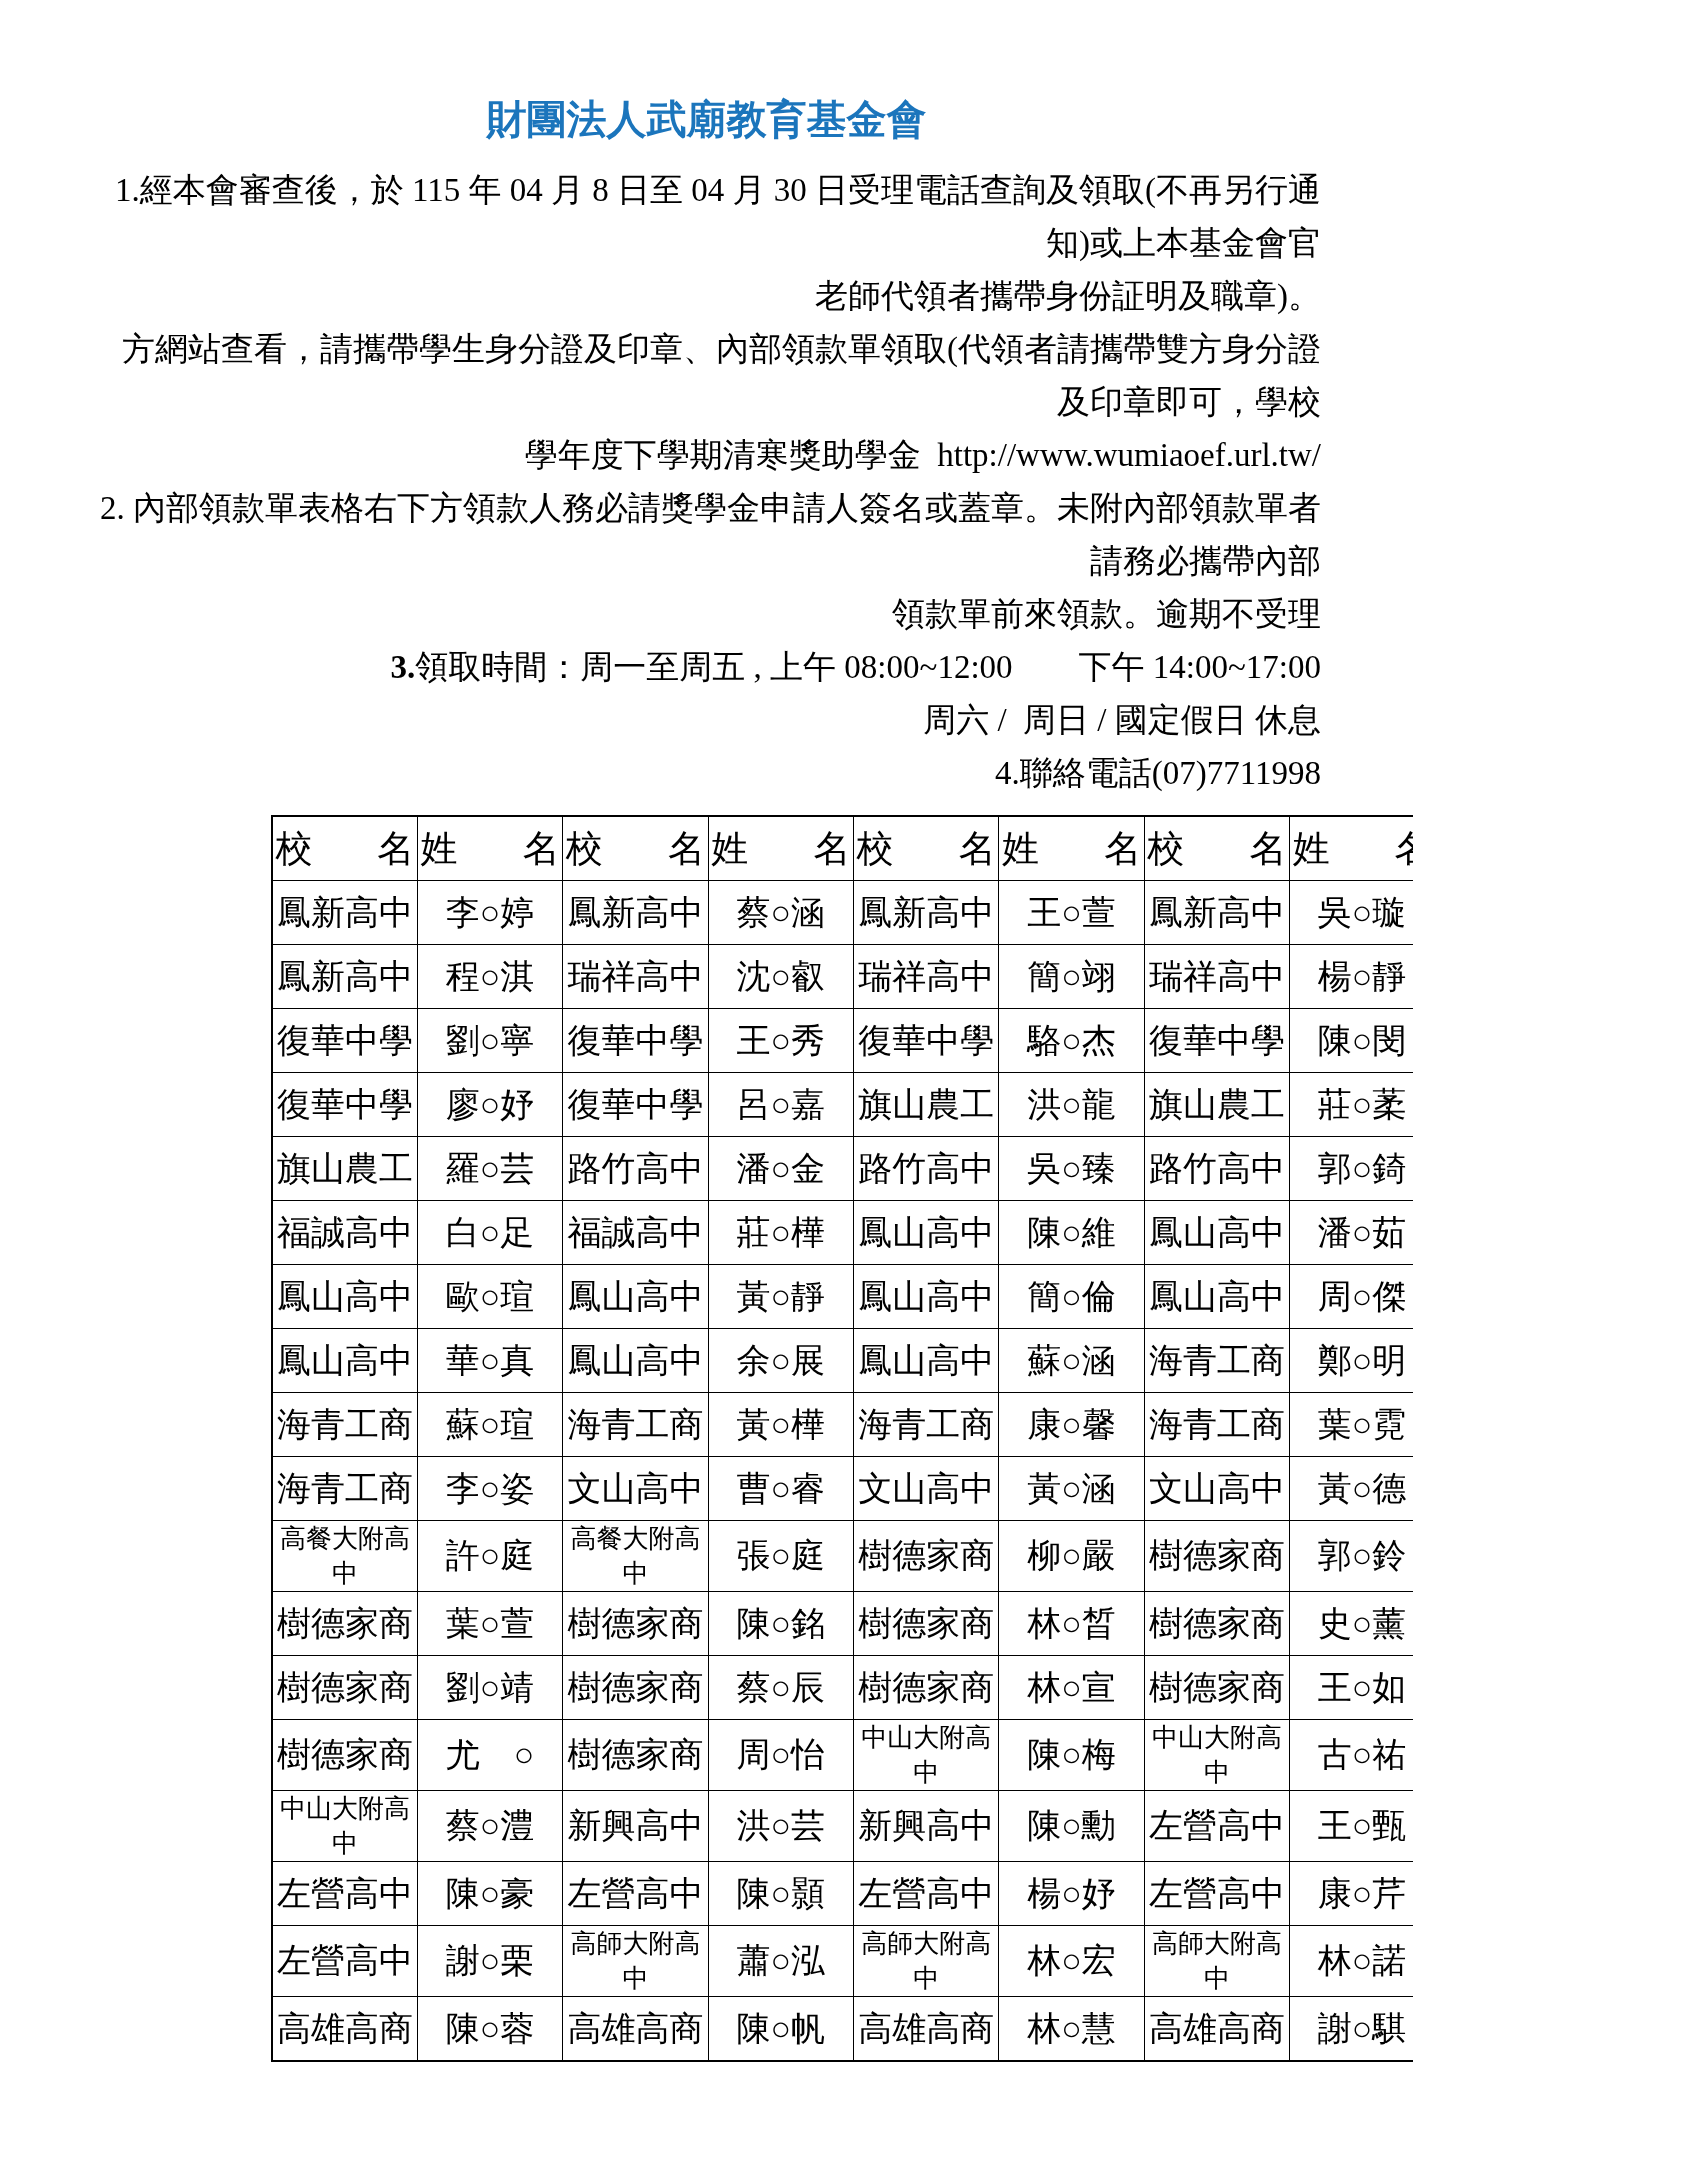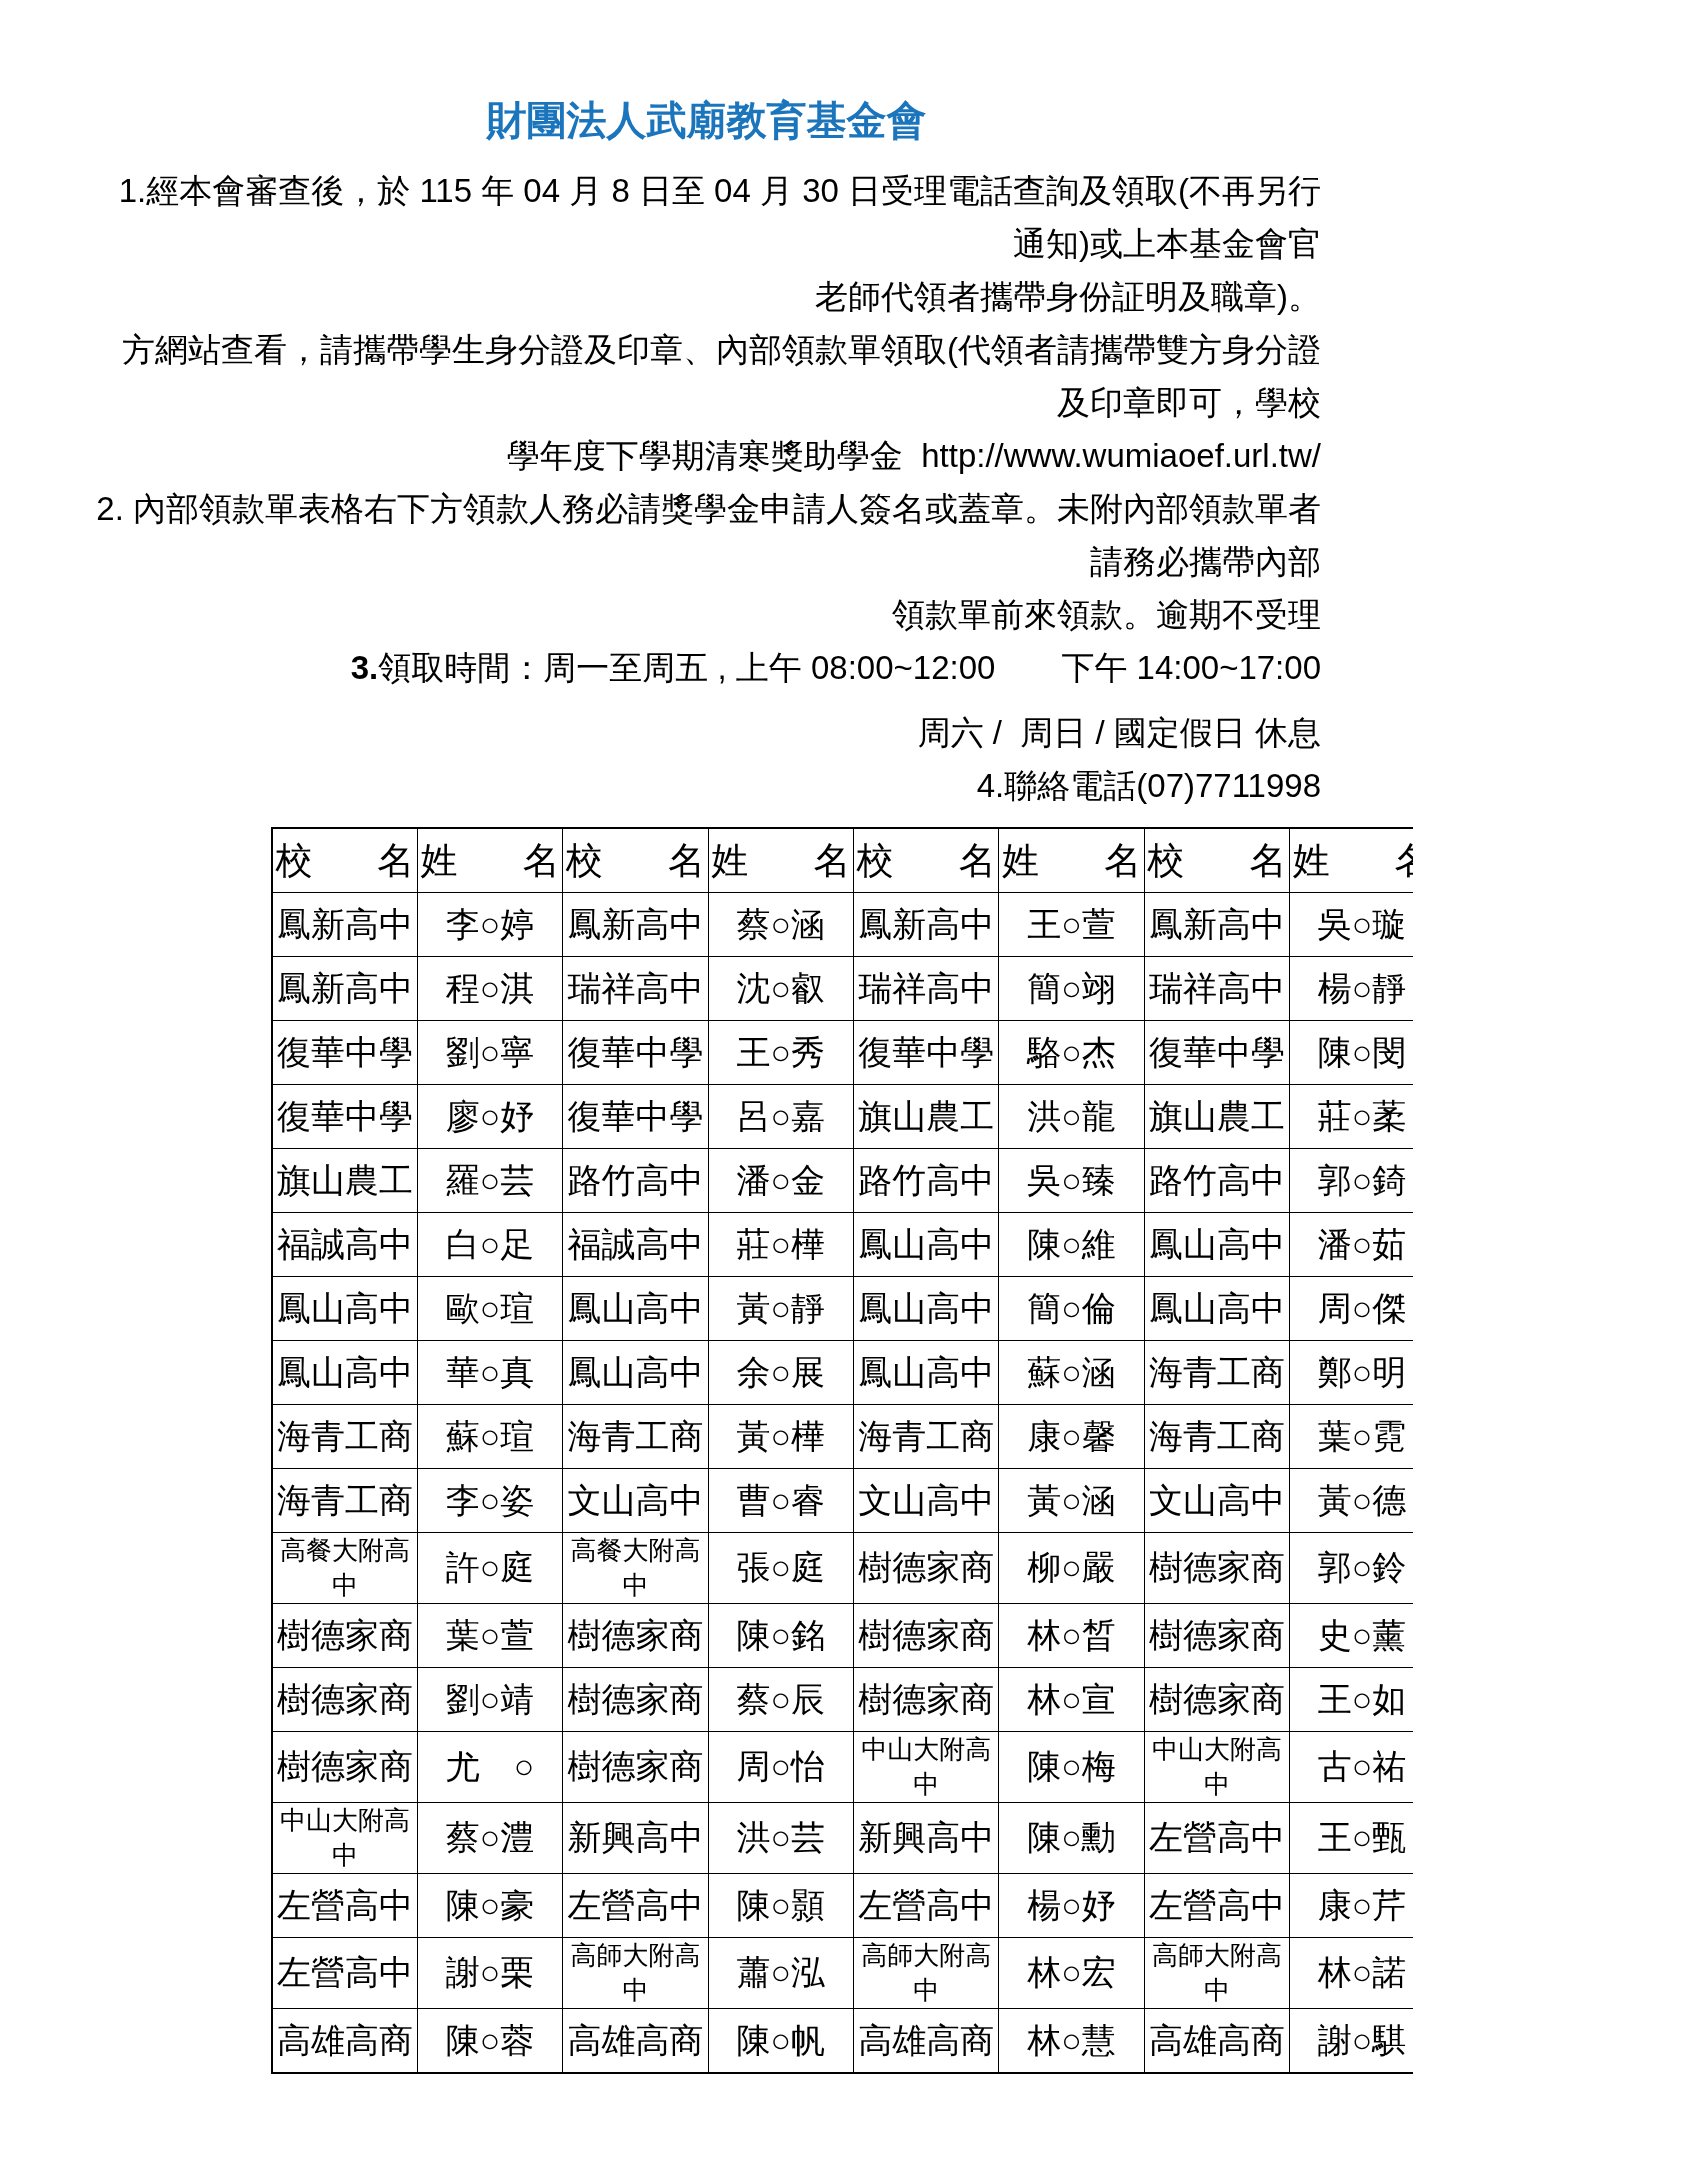--- a/index.html
+++ b/index.html
@@ -1,21 +1,21 @@
 <!DOCTYPE html>
 <html style="font-size:13.6px"><head>
 <meta charset="utf-8">
 <style>
   html, body { margin: 0; padding: 0; background: #ffffff; }
   .page {
     position: relative;
     width: 1413px;
     height: 2181px;
     background: #ffffff;
-    font-family: Liberation Sans, sans-serif;
+    font-family: Liberation Serif, serif;
     color: #000000;
     overflow: hidden;
     box-sizing: border-box;
     padding-top: 95px;
   }
   .doc-title {
     margin: 0;
     text-align: center;
     font-size: 40px;
     font-weight: bold;
@@ -29,21 +29,21 @@
     line-height: 1.25;
   }
   .notes {
     margin: 19px 92px 0 95px;
     font-size: 33px;
     line-height: 53px;
     text-align: right;
   }
   .line { white-space: pre-wrap; }
   .indent-link { padding-left: 78px; }
-  .indent-sub  { padding-left: 210px; margin-top: 12px; }
+  .indent-sub  { padding-left: 210px; }
   .bold-prefix { font-weight: bold; }
   table.roster {
     border-collapse: collapse;
     margin: 15.3px 0 0 271px;
     width: 1165px;
     table-layout: fixed;
     border: 2.6px solid #000;
   }
   table.roster th, table.roster td {
     border: 1.7px solid #000;

